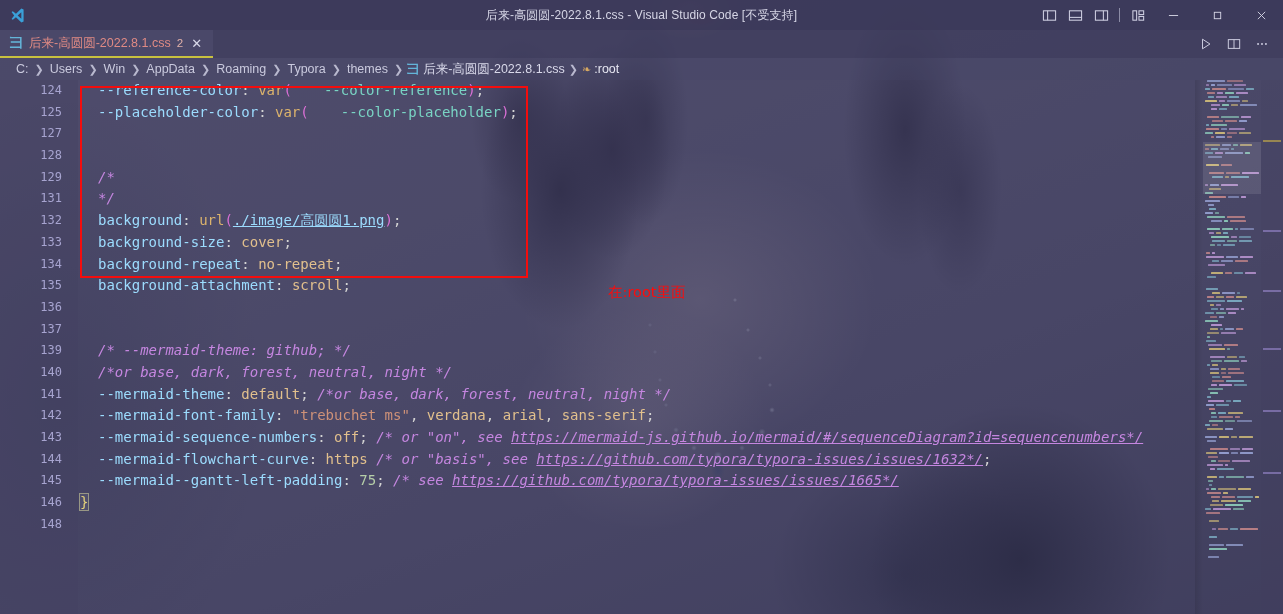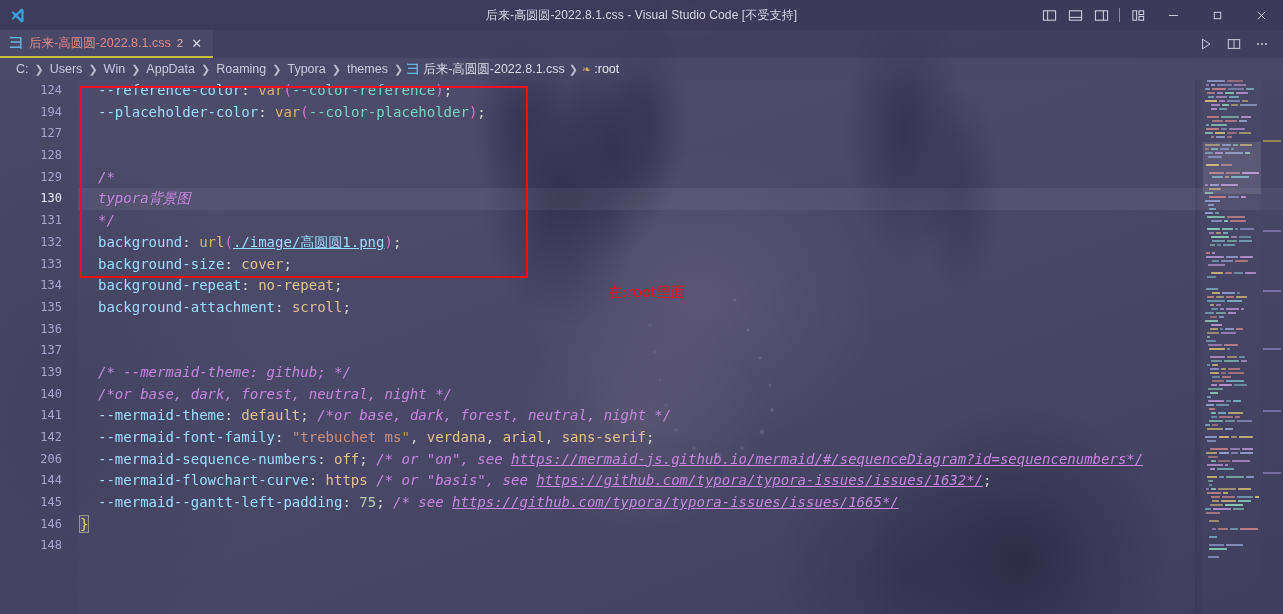--- a/index.html
+++ b/index.html
@@ -149,21 +149,21 @@
   .line.active .code-hl {
     position: absolute; left: 78px; right: 0; top: 0; bottom: 0;
     background: rgba(255,255,255,0.055);
   }
   .code {
     position: absolute; left: 98px; top: 0;
   }
 
   
   .t-prop   { color: #9cdcfe; }
-  .t-var    { color: #79d4c4; }
+  .t-var    { color: #79d4c4; margin-left: 32px; }
   .t-fn     { color: #dcb36c; }
   .t-paren  { color: #da70d6; }
   .t-punct  { color: #d4d4d4; }
   .t-num    { color: #b5cea8; }
   .t-str    { color: #ce9178; }
   .t-val    { color: #e2c08d; }
   .t-cmt    { color: #c586e0; font-style: italic; }
   .t-link   { color: #9cdcfe; text-decoration: underline; }
   .t-cmtlink{ color: #c586e0; font-style: italic; text-decoration: underline; }
   .t-brace  { color: #e5d27a; }
@@ -317,37 +317,36 @@
       <span class="crumb-sym">
         <span class="sym-ico">❧</span>
         <span>:root</span>
       </span>
     </div>
 
   <div id="editor">
     <div id="gutter-bg"></div>
     <div id="lines">
         <div class="line"><span class="ln">124</span><span class="code"><span class="t-prop">--reference-color</span><span class="t-punct">: </span><span class="t-fn">var</span><span class="t-paren">(</span><span class="t-var">--color-reference</span><span class="t-paren">)</span><span class="t-punct">;</span></span></div>
-        <div class="line"><span class="ln">194</span><span class="code"><span class="t-prop">--placeholder-color</span><span class="t-punct">: </span><span class="t-fn">var</span><span class="t-paren">(</span><span class="t-var">--color-placeholder</span><span class="t-paren">)</span><span class="t-punct">;</span></span></div>
+        <div class="line"><span class="ln">125</span><span class="code"><span class="t-prop">--placeholder-color</span><span class="t-punct">: </span><span class="t-fn">var</span><span class="t-paren">(</span><span class="t-var">--color-placeholder</span><span class="t-paren">)</span><span class="t-punct">;</span></span></div>
         <div class="line"><span class="ln">127</span><span class="code"></span></div>
         <div class="line"><span class="ln">128</span><span class="code"></span></div>
         <div class="line"><span class="ln">129</span><span class="code"><span class="t-cmt">/*</span></span></div>
-        <div class="line active"><div class="code-hl"></div><span class="ln">130</span><span class="code"><span class="t-cmt">typora背景图</span></span></div>
         <div class="line"><span class="ln">131</span><span class="code"><span class="t-cmt">*/</span></span></div>
         <div class="line"><span class="ln">132</span><span class="code"><span class="t-prop">background</span><span class="t-punct">: </span><span class="t-fn">url</span><span class="t-paren">(</span><span class="t-link">./image/高圆圆1.png</span><span class="t-paren">)</span><span class="t-punct">;</span></span></div>
         <div class="line"><span class="ln">133</span><span class="code"><span class="t-prop">background-size</span><span class="t-punct">: </span><span class="t-val">cover</span><span class="t-punct">;</span></span></div>
         <div class="line"><span class="ln">134</span><span class="code"><span class="t-prop">background-repeat</span><span class="t-punct">: </span><span class="t-val">no-repeat</span><span class="t-punct">;</span></span></div>
         <div class="line"><span class="ln">135</span><span class="code"><span class="t-prop">background-attachment</span><span class="t-punct">: </span><span class="t-val">scroll</span><span class="t-punct">;</span></span></div>
         <div class="line"><span class="ln">136</span><span class="code"></span></div>
         <div class="line"><span class="ln">137</span><span class="code"></span></div>
         <div class="line"><span class="ln">139</span><span class="code"><span class="t-cmt">/* --mermaid-theme: github; */</span></span></div>
         <div class="line"><span class="ln">140</span><span class="code"><span class="t-cmt">/*or base, dark, forest, neutral, night */</span></span></div>
         <div class="line"><span class="ln">141</span><span class="code"><span class="t-prop">--mermaid-theme</span><span class="t-punct">: </span><span class="t-val">default</span><span class="t-punct">; </span><span class="t-cmt">/*or base, dark, forest, neutral, night */</span></span></div>
         <div class="line"><span class="ln">142</span><span class="code"><span class="t-prop">--mermaid-font-family</span><span class="t-punct">: </span><span class="t-str">"trebuchet ms"</span><span class="t-punct">, </span><span class="t-val">verdana</span><span class="t-punct">, </span><span class="t-val">arial</span><span class="t-punct">, </span><span class="t-val">sans-serif</span><span class="t-punct">;</span></span></div>
-        <div class="line"><span class="ln">206</span><span class="code"><span class="t-prop">--mermaid-sequence-numbers</span><span class="t-punct">: </span><span class="t-val">off</span><span class="t-punct">; </span><span class="t-cmt">/* or "on", see </span><span class="t-cmtlink">https://mermaid-js.github.io/mermaid/#/sequenceDiagram?id=sequencenumbers*/</span></span></div>
+        <div class="line"><span class="ln">143</span><span class="code"><span class="t-prop">--mermaid-sequence-numbers</span><span class="t-punct">: </span><span class="t-val">off</span><span class="t-punct">; </span><span class="t-cmt">/* or "on", see </span><span class="t-cmtlink">https://mermaid-js.github.io/mermaid/#/sequenceDiagram?id=sequencenumbers*/</span></span></div>
         <div class="line"><span class="ln">144</span><span class="code"><span class="t-prop">--mermaid-flowchart-curve</span><span class="t-punct">: </span><span class="t-val">https</span><span class="t-punct"> </span><span class="t-cmt">/* or "basis", see </span><span class="t-cmtlink">https://github.com/typora/typora-issues/issues/1632*/</span><span class="t-punct">;</span></span></div>
         <div class="line"><span class="ln">145</span><span class="code"><span class="t-prop">--mermaid--gantt-left-padding</span><span class="t-punct">: </span><span class="t-num">75</span><span class="t-punct">; </span><span class="t-cmt">/* see </span><span class="t-cmtlink">https://github.com/typora/typora-issues/issues/1665*/</span></span></div>
         <div class="line"><span class="ln">146</span><span class="code" style="left: 80px;"><span class="t-brace brace-box">}</span></span></div>
         <div class="line"><span class="ln">148</span><span class="code"></span></div>
       </div>
   </div>
 
   <div id="scroll-deco"></div>
 
   <div id="red-box"></div>

